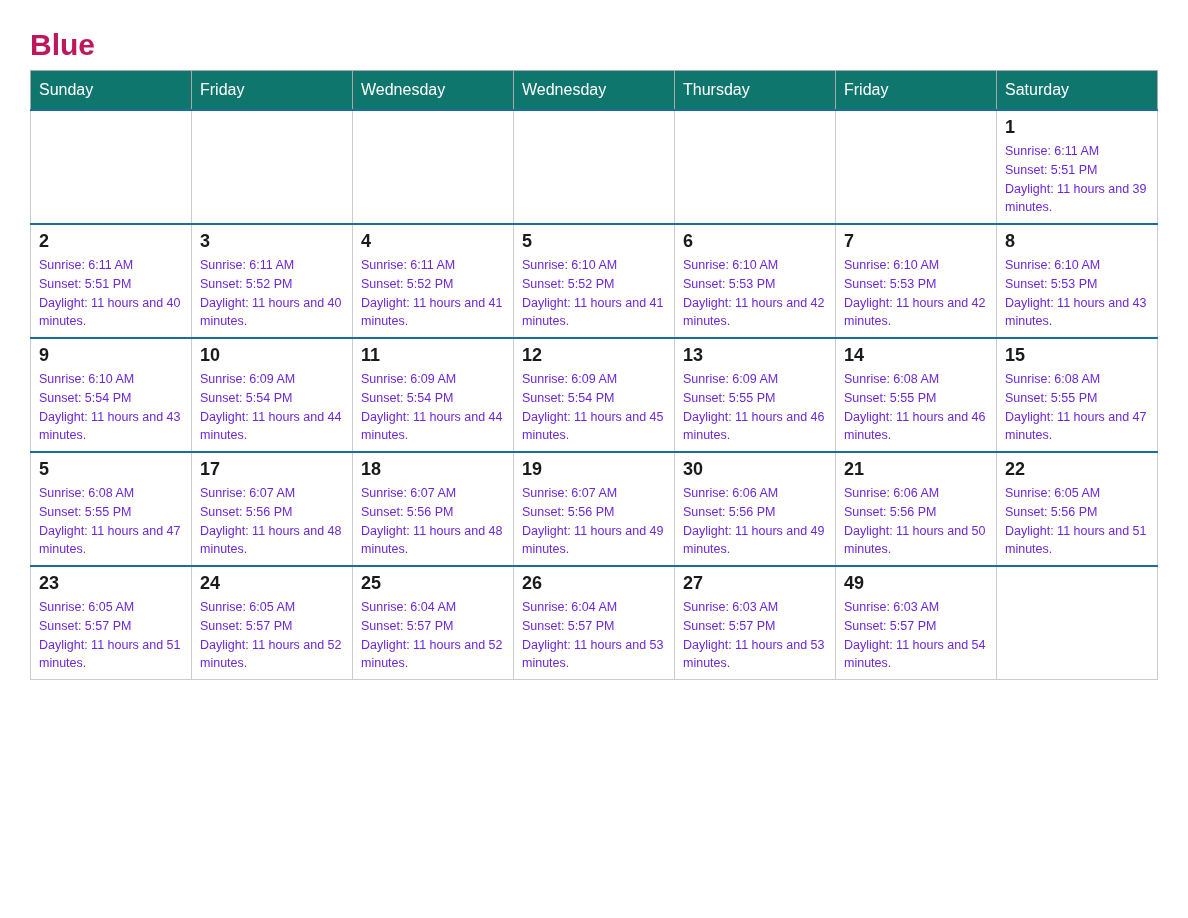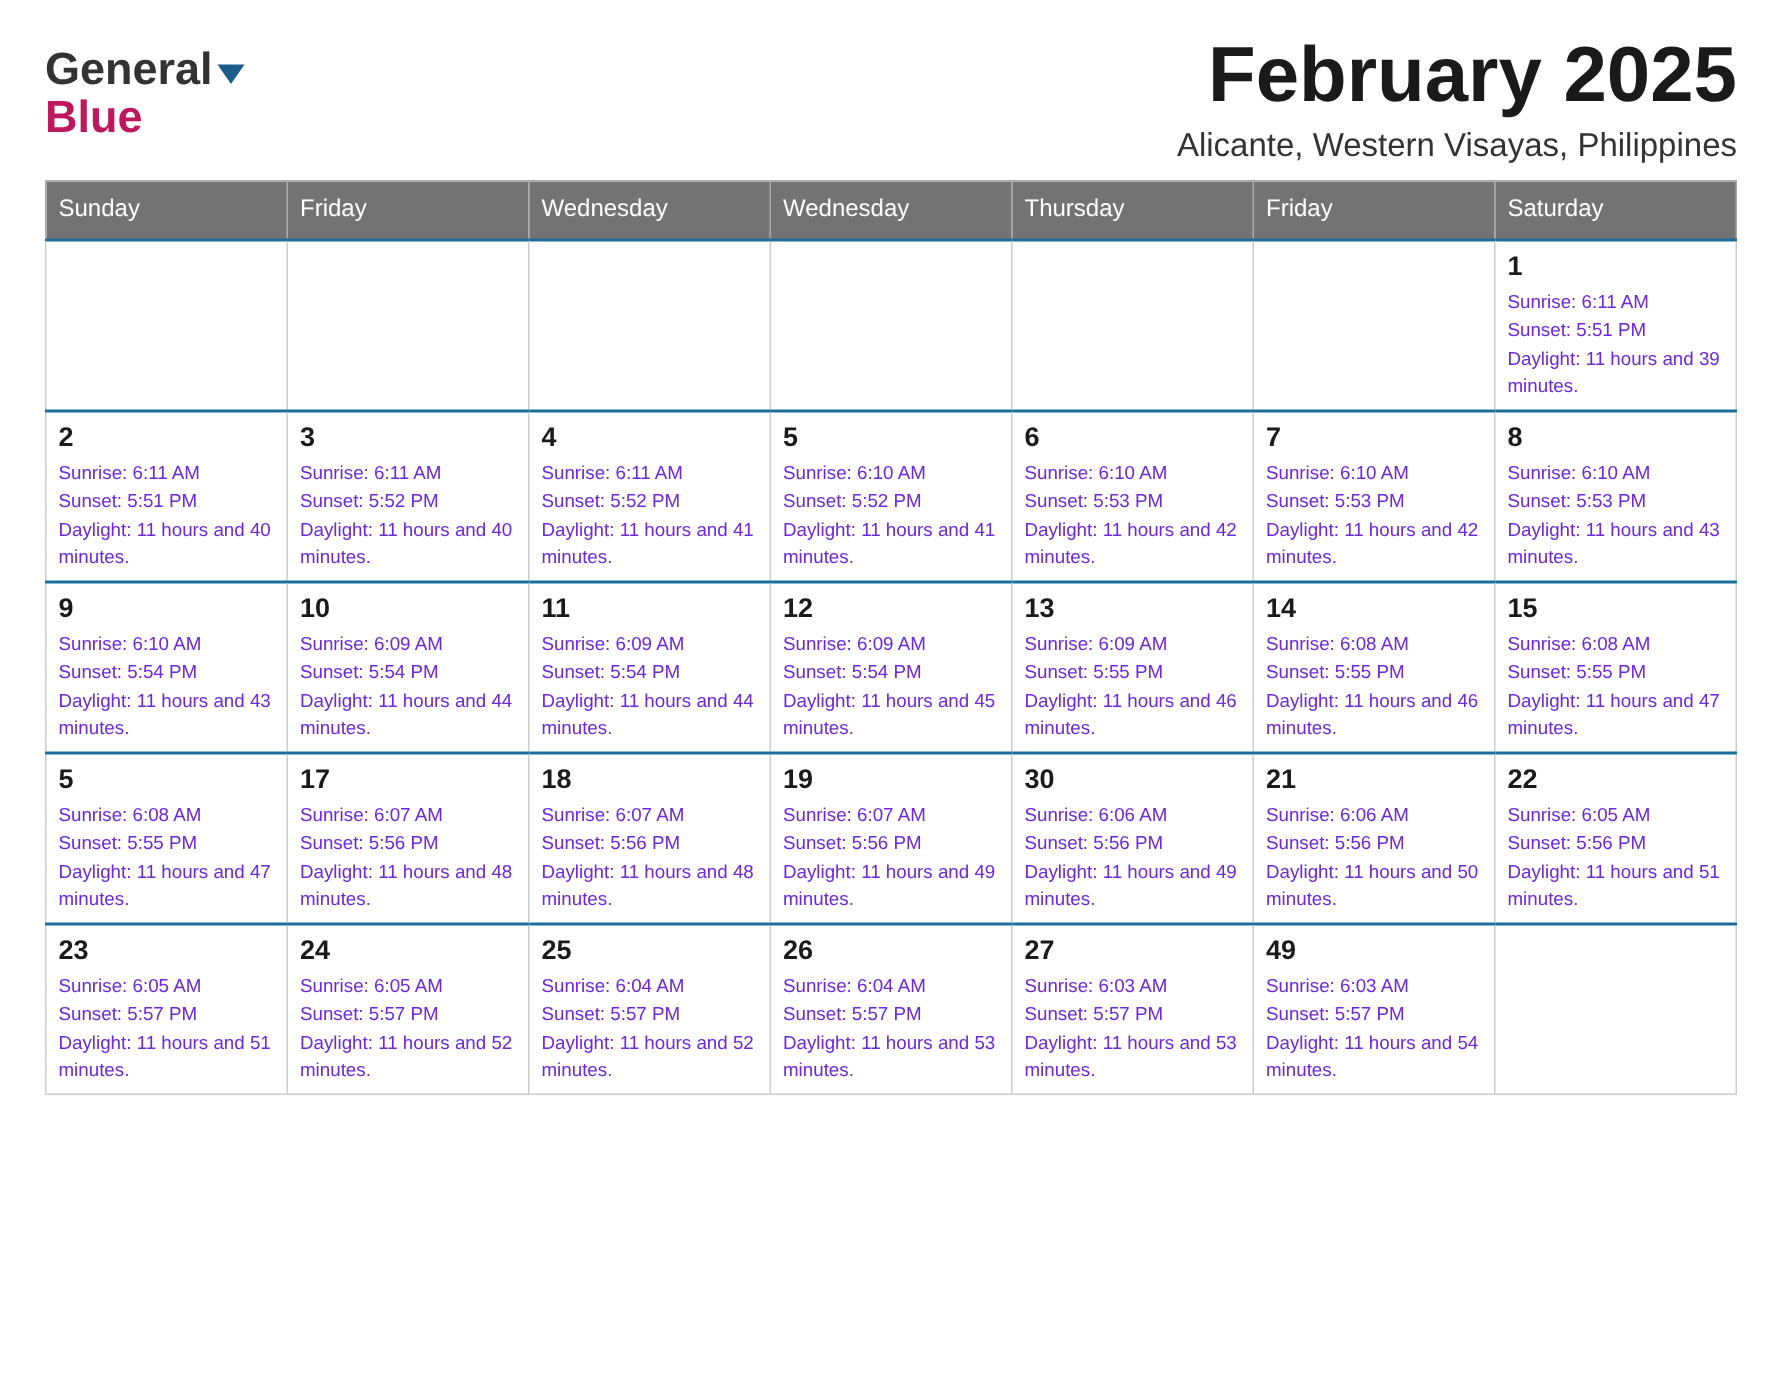--- a/index.html
+++ b/index.html
@@ -35,21 +35,21 @@
       font-weight: normal;
       color: #333;
       margin-top: 4px;
     }
     .calendar {
       width: 100%;
       border-collapse: collapse;
       margin-top: 10px;
     }
     .calendar th {
-      background-color: #737373;
+      background-color: #0f766e;
       color: #fff;
       padding: 10px 8px;
       text-align: left;
       font-size: 16px;
       font-weight: normal;
       border: 1px solid #aaa;
     }
     .calendar td {
       vertical-align: top;
       padding: 6px 8px;
@@ -103,29 +103,21 @@
       color: #be185d;
       display: block;
       line-height: 1;
     }
   </style>
 </head>
 <body>
 
 <div class="header">
   <div class="logo">
-    <div class="logo-row">
-      <span class="logo-general">General</span>
-      <span class="logo-triangle"></span>
-    </div>
     <span class="logo-blue-text">Blue</span>
-  </div>
-  <div class="title-block">
-    <h1>February 2025</h1>
-    <h2>Alicante, Western Visayas, Philippines</h2>
   </div>
 </div>
 
 <table class="calendar">
   <thead>
     <tr>
     <th>Sunday</th>
         <th>Friday</th>
         <th>Wednesday</th>
         <th>Wednesday</th>

